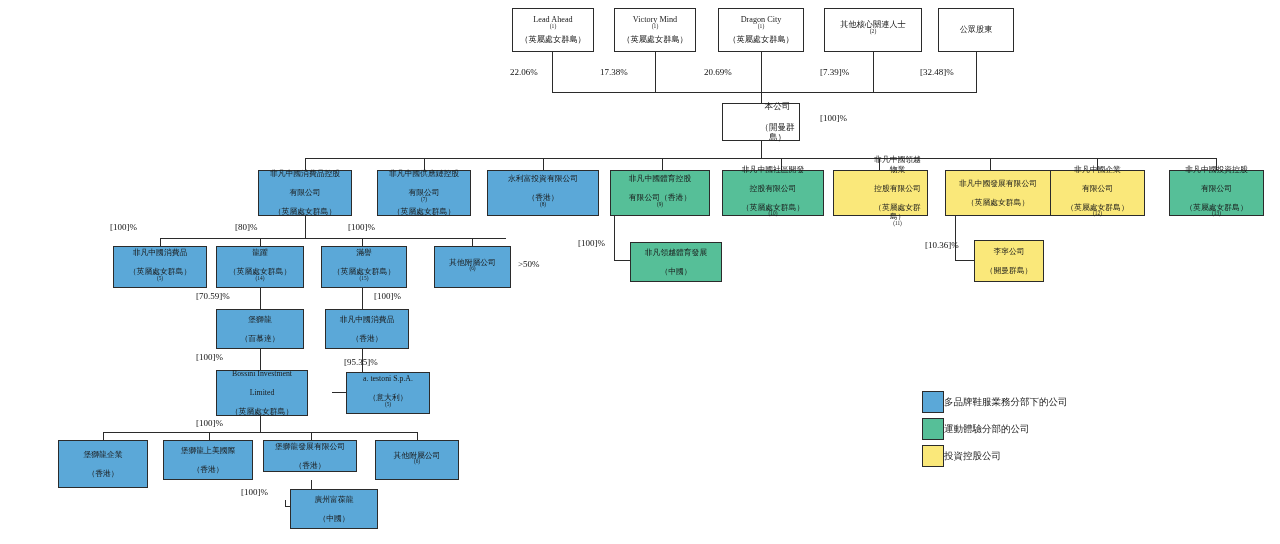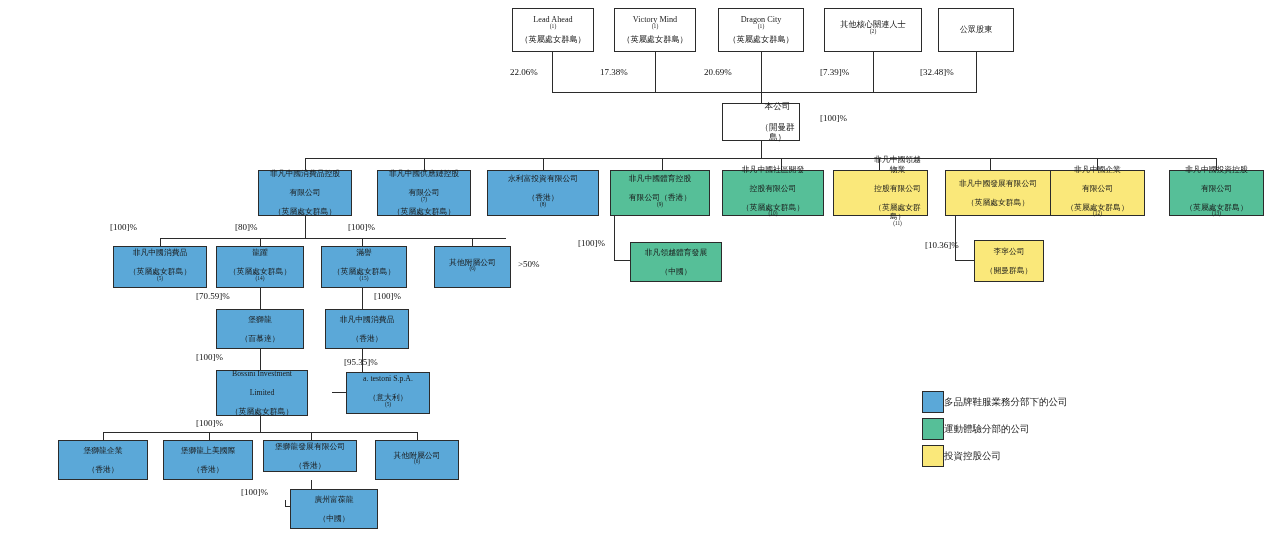--- a/index.html
+++ b/index.html
@@ -236,21 +236,21 @@
   </div>
 
   <div class="line v" style="left:260px;top:416px;height:16px;"></div>
   <div class="lbl" style="left:196px;top:418px;">[100]%</div>
   <div class="line h" style="left:103px;top:432px;width:314px;"></div>
   <div class="line v" style="left:103px;top:432px;height:8px;"></div>
   <div class="line v" style="left:209px;top:432px;height:8px;"></div>
   <div class="line v" style="left:311px;top:432px;height:8px;"></div>
   <div class="line v" style="left:417px;top:432px;height:8px;"></div>
 
-  <div class="node blue f8" style="left:58px;top:440px;width:90px;height:40px;">
+  <div class="node blue f8" style="left:58px;top:440px;width:90px;height:48px;">
     <span><span>堡獅龍企業</span><br>
     <span>（香港）</span></span>
   </div>
   <div class="node blue f8" style="left:163px;top:440px;width:90px;height:40px;">
     <span><span>堡獅龍上美國際</span><br>
     <span>（香港）</span></span>
   </div>
   <div class="node blue f8" style="left:263px;top:440px;width:94px;height:32px;text-align:center;">
     <span><span>堡獅龍發展有限公司</span><br>
     <span>（香港）</span></span>

